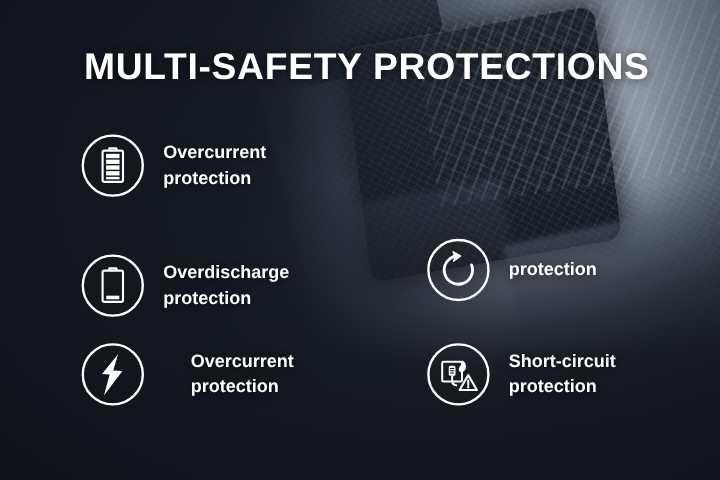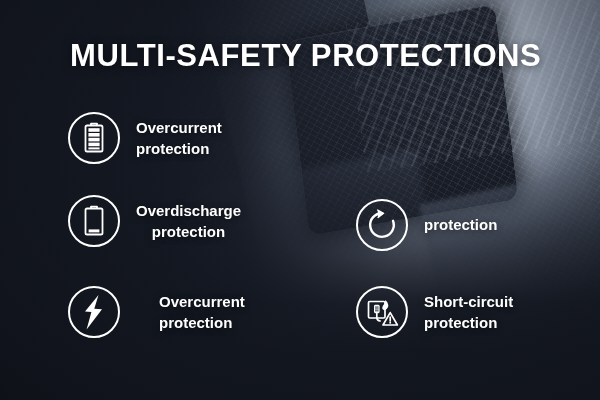--- a/index.html
+++ b/index.html
@@ -198,21 +198,21 @@
     color: #ffffff;
     font-size: 15px;
     font-weight: bold;
     line-height: 1.42;
     text-shadow: 0 1px 6px rgba(0,0,0,0.5);
   }
   .feature .label .l2 { display: block; }
 
   
   #f-overcharge    { left: 68px;  top: 112px; }
-  #f-overdischarge { left: 68px;  top: 195px; text-align: center; }
+  #f-overdischarge { left: 68px;  top: 212px; }
   #f-overcurrent   { left: 68px;  top: 286px; gap: 39px; }
   #f-overpower     { left: 356px; top: 199px; }
   #f-shortcircuit  { left: 356px; top: 286px; justify-content: space-between; }
 </style>
 </head>
 <body>
 
 <div id="root">
 
   <div class="bg-photo">

